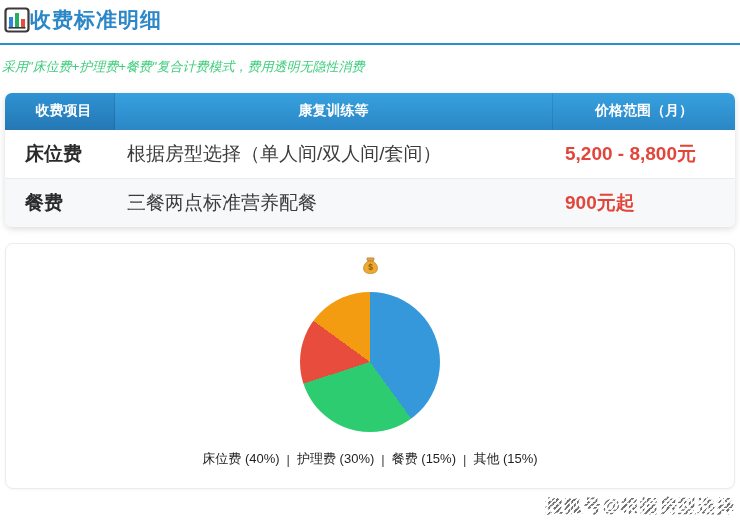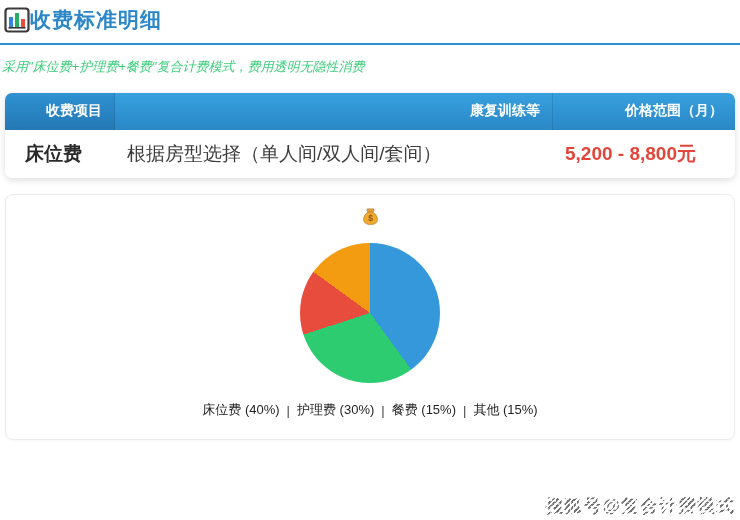--- a/index.html
+++ b/index.html
@@ -39,21 +39,21 @@
     border-spacing: 0;
     border-radius: 7px;
     overflow: hidden;
     box-shadow: 0 2px 7px rgba(0,0,0,0.14);
   }
   .fee-table th {
     background: linear-gradient(180deg, #37A0DE 0%, #2B87C6 100%);
     color: #fff;
     font-size: 14px;
     font-weight: bold;
-    text-align: right;
+    text-align: center;
     padding: 9px 12px 10px;
     border-right: 1px solid rgba(0,0,0,0.10);
   }
   .fee-table th:first-child {
     width: 110px;
     padding-left: 20px;
     background: linear-gradient(180deg, #2F92D2 0%, #2478B4 100%);
   }
   .fee-table th:nth-child(3) { width: 182px; border-right: none; }
   .fee-table td {
@@ -164,20 +164,25 @@
         <th>康复训练等</th>
         <th>价格范围（月）</th>
       </tr>
     </thead>
     <tbody>
       <tr>
         <td>床位费</td>
         <td>根据房型选择（单人间/双人间/套间）</td>
         <td>5,200 - 8,800元</td>
       </tr>
+      <tr>
+        <td>餐费</td>
+        <td>三餐两点标准营养配餐</td>
+        <td>900元起</td>
+      </tr>
     </tbody>
   </table>
 
   <section class="chart-card">
     <h2 class="chart-title">
       <span style="display:inline-flex;">
         <svg width="15" height="17" viewBox="0 0 15 17" aria-hidden="true">
           <path d="M5 4.2 L3.9 2 Q3.7 0.9 4.8 0.9 L10.2 0.9 Q11.3 0.9 11.1 2 L10 4.2 Z" fill="#E8A33D" stroke="#A9742A" stroke-width="0.7"></path>
           <path d="M5 4.2 C1.6 6.2 0.6 9.2 0.6 11.6 C0.6 15.1 3.6 16.5 7.5 16.5 C11.4 16.5 14.4 15.1 14.4 11.6 C14.4 9.2 13.4 6.2 10 4.2 Z" fill="#F0A830" stroke="#B5801F" stroke-width="0.7"></path>
           <text x="7.5" y="13.2" font-size="8.5" font-weight="bold" fill="#8A5A10" text-anchor="middle" font-family="Liberation Sans, sans-serif">$</text>
@@ -203,15 +208,15 @@
         <span>餐费 (15%)</span>
       </span>
       <span class="legend-sep">|</span>
       <span class="legend-item">
 
         <span>其他 (15%)</span>
       </span>
     </div>
   </section>
 
-  <div class="watermark">搜狐号@复合计费模式</div>
+  <div class="watermark">搜狐号@根据房型选择</div>
 
 </div>
 
 </body></html>

